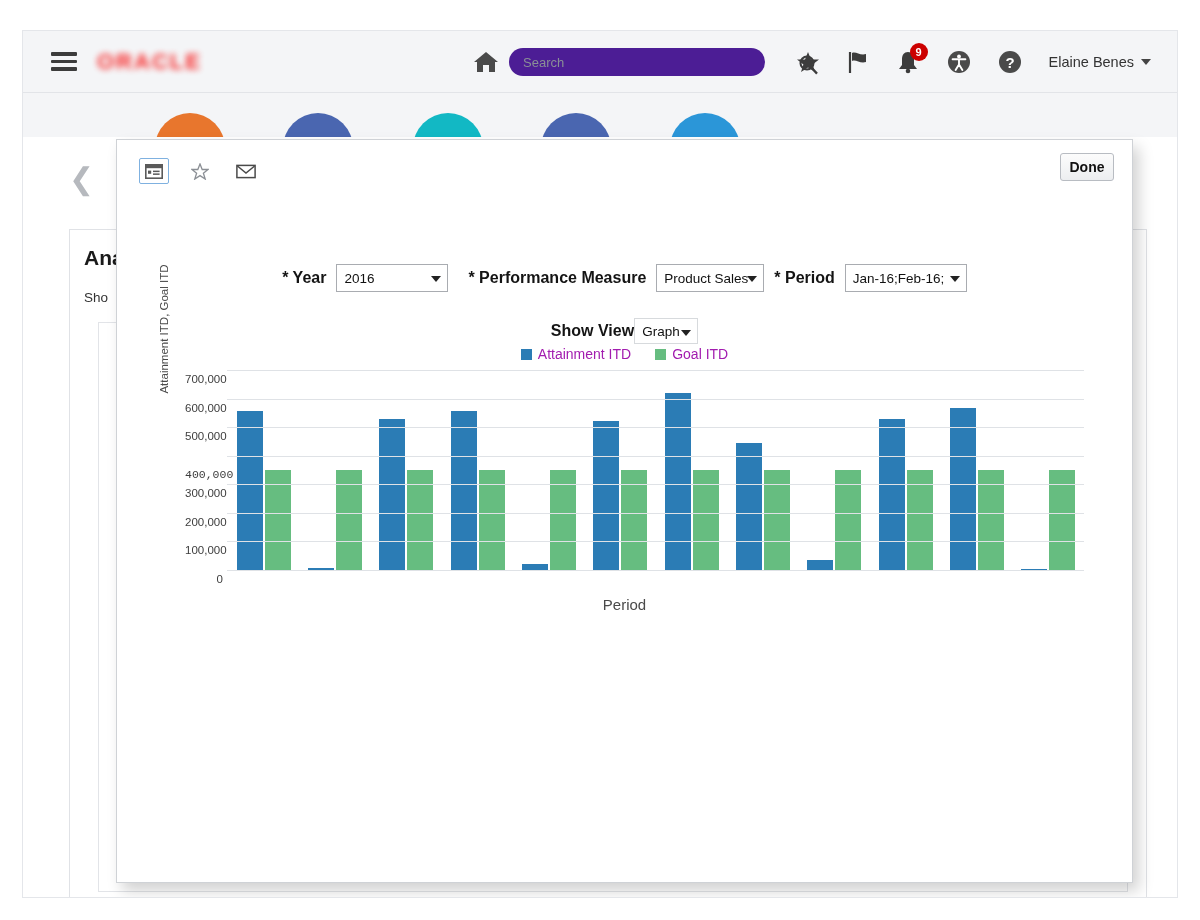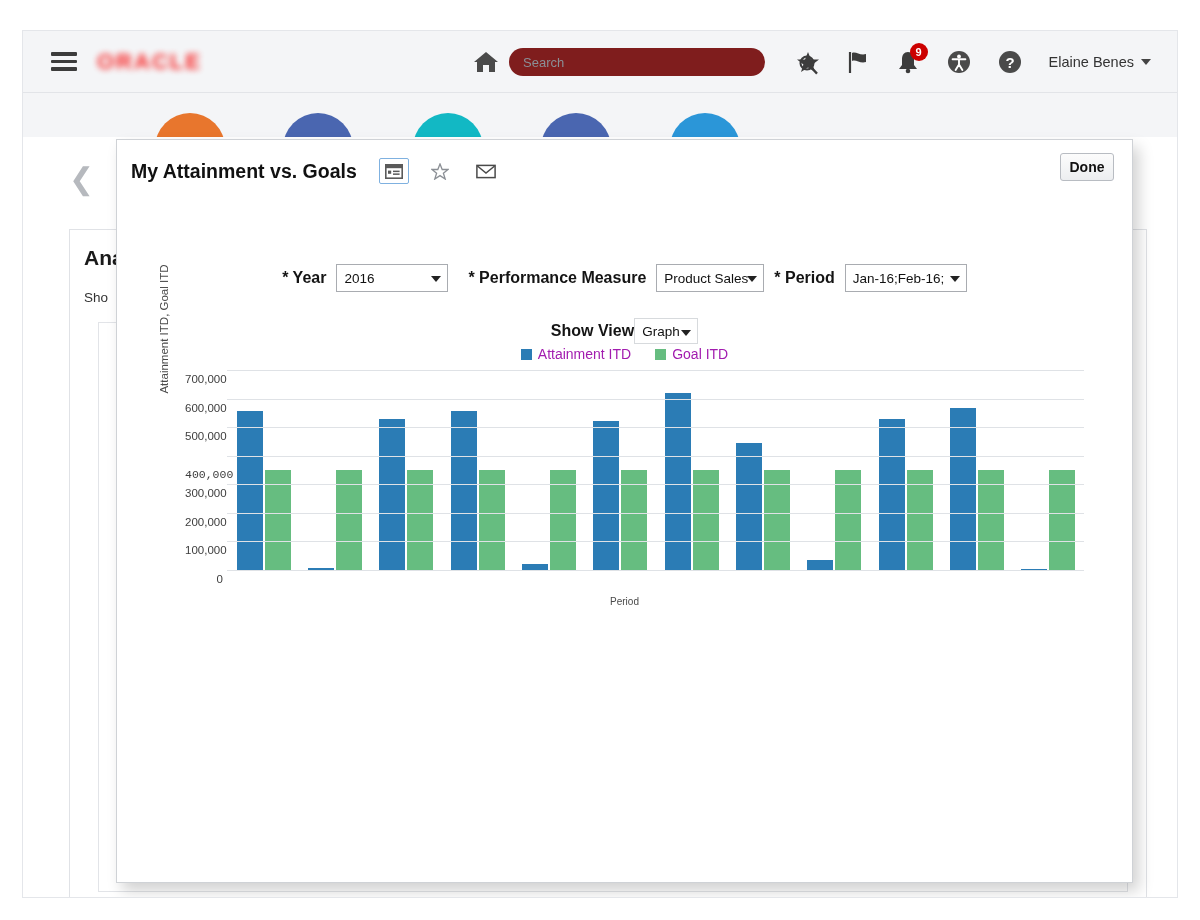--- a/index.html
+++ b/index.html
@@ -39,21 +39,21 @@
     opacity:.85;
     user-select:none;
   }
 
   .header-center {
     position:absolute; left:450px; top:0; height:62px;
     display:flex; align-items:center; gap:10px;
   }
   .home-icon { width:26px; height:24px; }
   .search-pill {
-    width:256px; height:28px; background:#7f1d1d; border-radius:14px;
+    width:256px; height:28px; background:#4c1d95; border-radius:14px;
     display:flex; align-items:center; position:relative;
   }
   .search-pill .ph { font-size:13px; color:#8a8f96; padding-left:14px; }
   .search-glass { position:absolute; right:-56px; top:6px; }
 
   .header-right {
     position:absolute; right:26px; top:0; height:62px;
     display:flex; align-items:center; gap:27px;
   }
   .hdr-icon { cursor:pointer; display:flex; align-items:center; }
@@ -220,21 +220,21 @@
   .bar { width:26px; }
   .bar.attain { background:#2b7cb5; }
   .bar.goal   { background:#66bd80; }
   #x-labels {
     position:absolute; left:111px; right:48px; top:203px;
     display:flex;
   }
   .xlab { flex:1; text-align:center; font-size:11.5px; color:#3d3d3d; }
   #x-axis-title {
     position:absolute; left:0; right:0; top:226px;
-    text-align:center; font-size:10px; color:#4a4a4a;
+    text-align:center; font-size:15px; color:#4a4a4a;
   }
 </style>
 </head>
 <body>
 
 <div id="app-frame">
 
   <div id="global-header">
     <div class="hamburger">
       <span></span>
@@ -318,21 +318,20 @@
             <circle cx="11" cy="10" r="7" fill="none" stroke="#888c92" stroke-width="2.2"></circle>
             <line x1="16" y1="15" x2="22" y2="21.5" stroke="#888c92" stroke-width="2.4"></line>
           </svg>
       </div>
     </div>
   </div>
 
   <div id="modal">
 
     <div id="modal-header">
-      <div class="modal-title">My Attainment vs. Goals</div>
       <div class="title-actions">
         <div class="ta-btn selected">
           <svg width="18" height="15" viewBox="0 0 18 15">
             <rect x="0.8" y="0.8" width="16.4" height="13.4" fill="none" stroke="#5a5a5a" stroke-width="1.6"></rect>
             <rect x="0.8" y="0.8" width="16.4" height="3.4" fill="#5a5a5a"></rect>
             <rect x="3" y="6.6" width="3.2" height="3.2" fill="#5a5a5a"></rect>
             <rect x="8" y="6.6" width="6.6" height="1.5" fill="#5a5a5a"></rect>
             <rect x="8" y="9.4" width="6.6" height="1.5" fill="#5a5a5a"></rect>
           </svg>
         </div>

